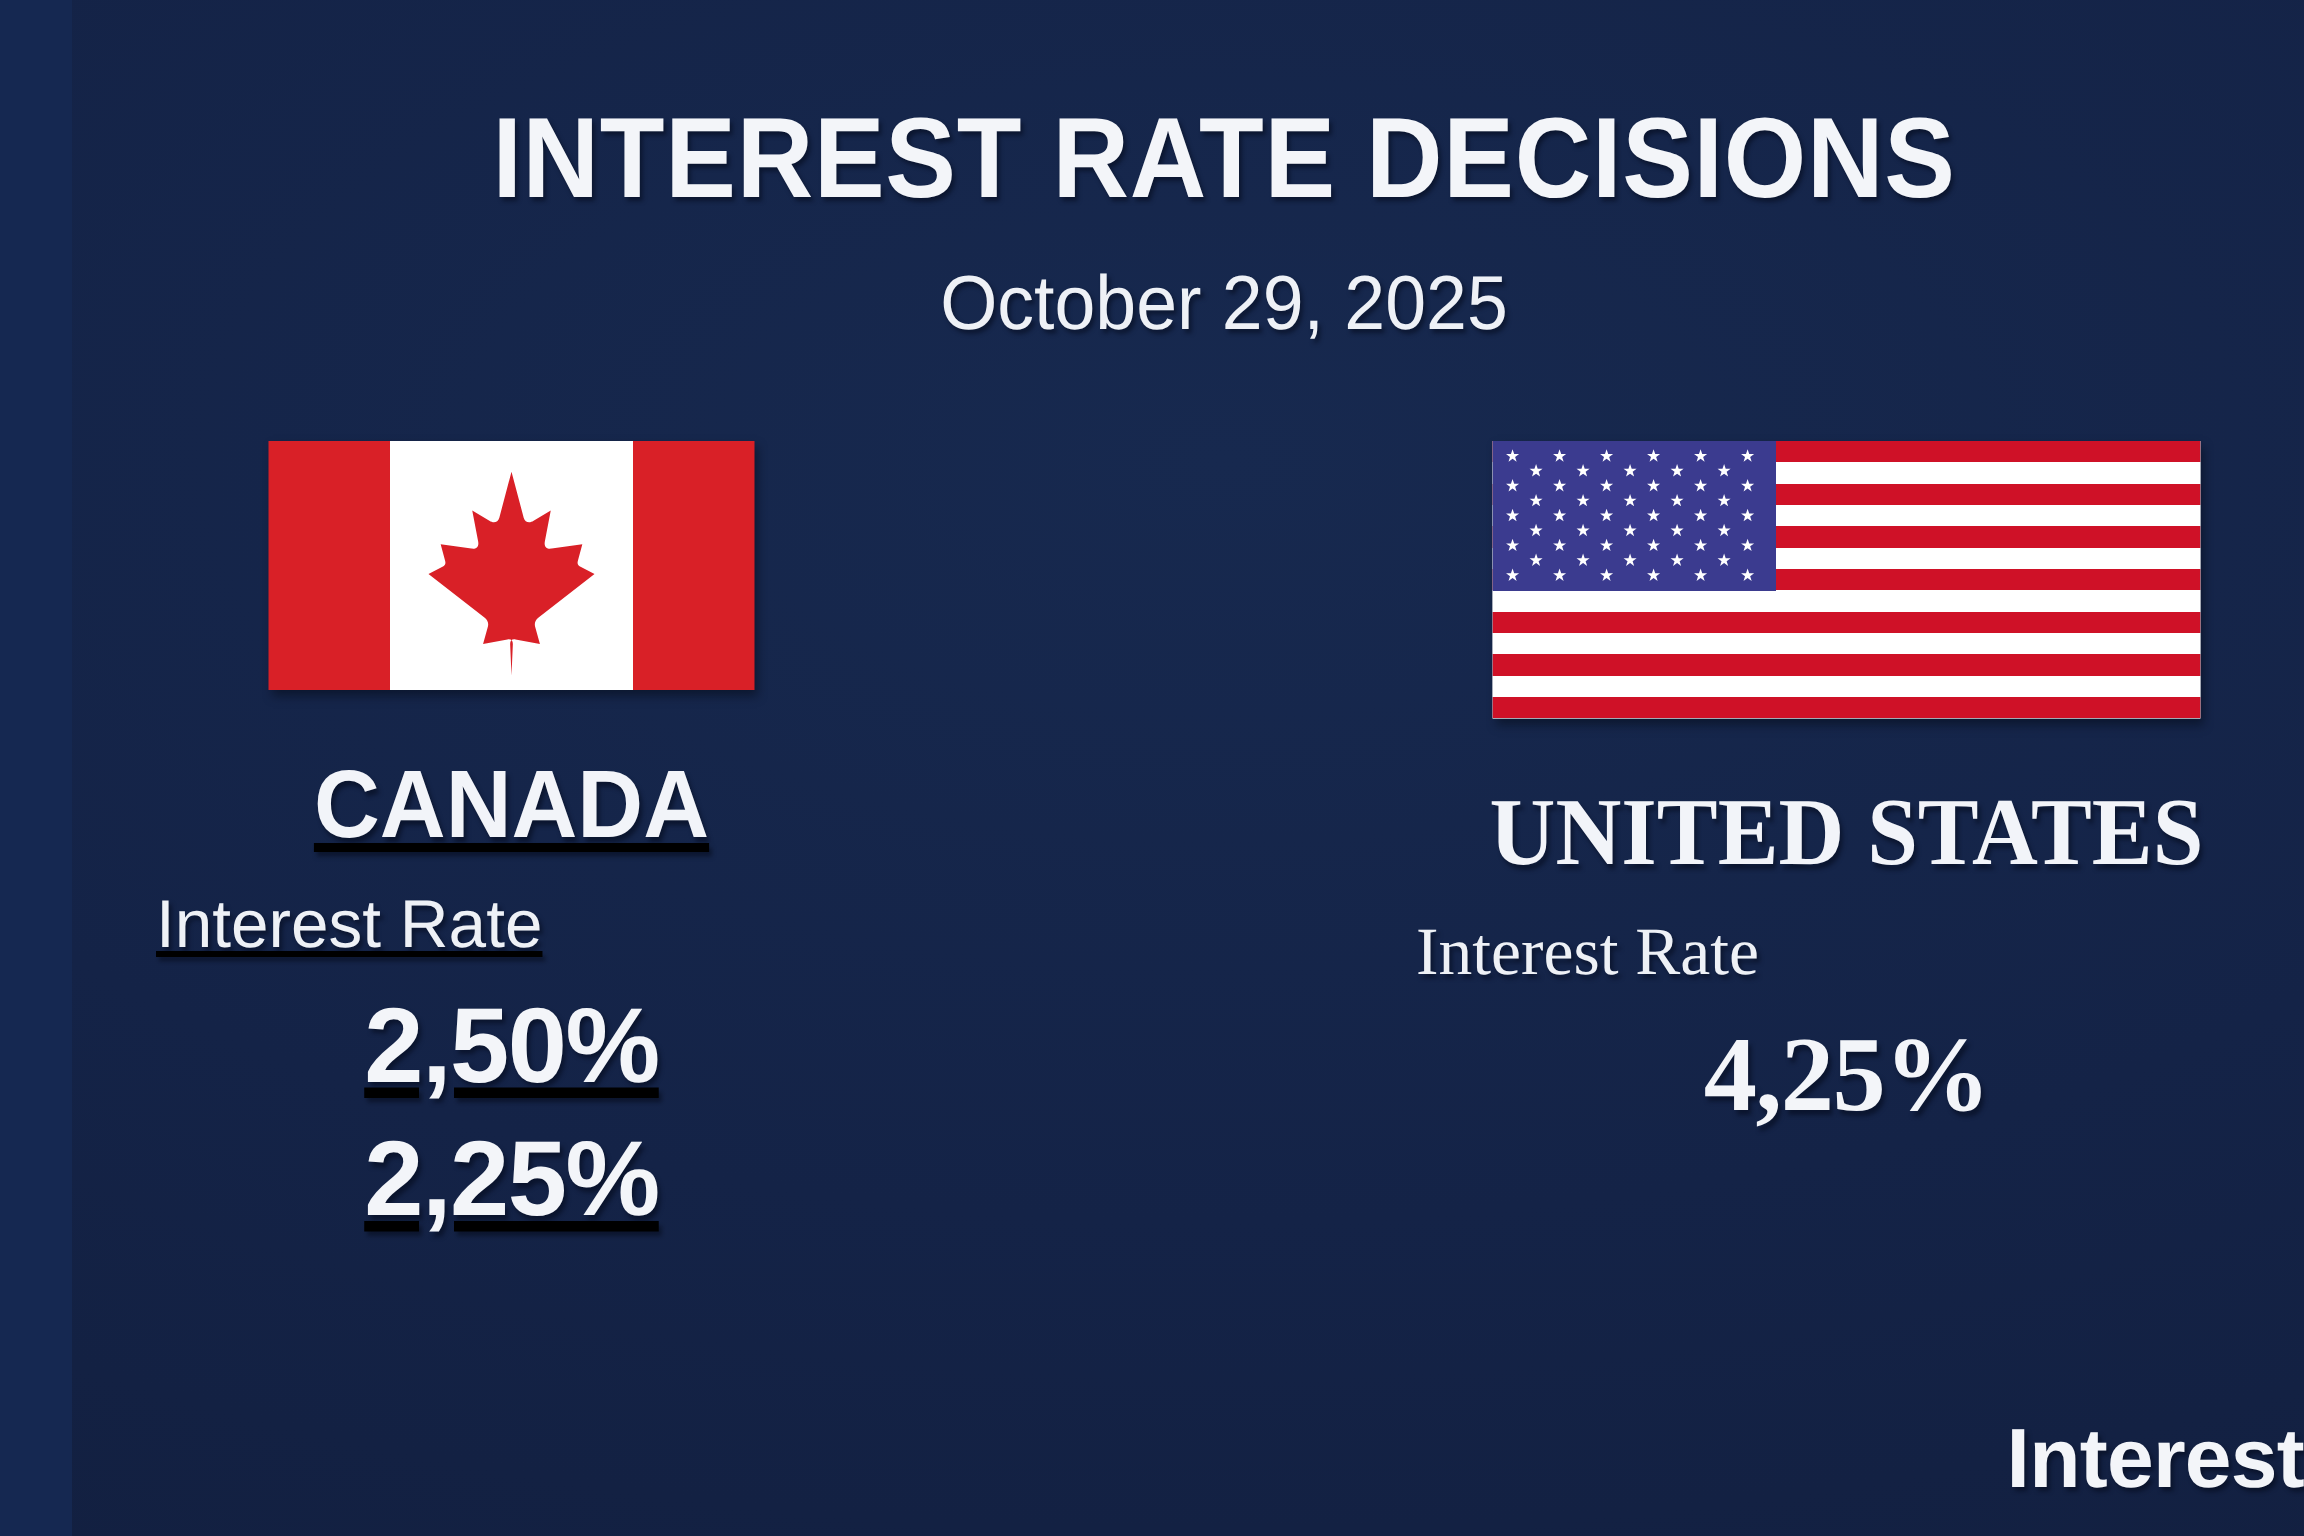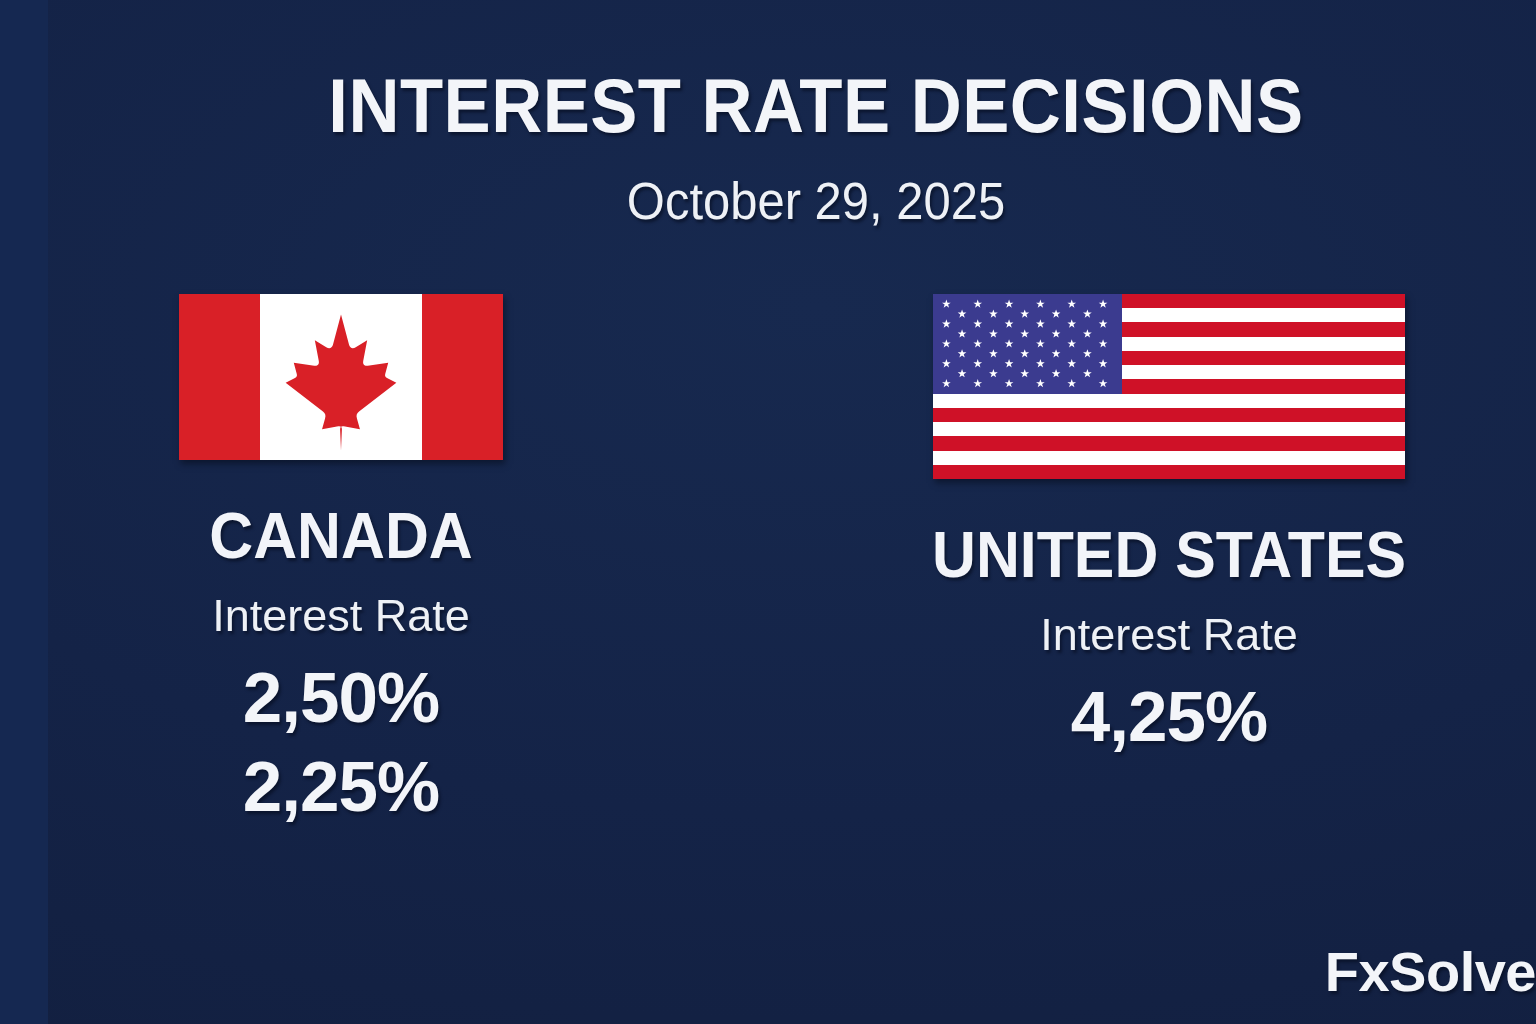--- a/index.html
+++ b/index.html
@@ -71,24 +71,26 @@
   }
 
   
   .country-col {
     position: absolute;
     top: 294px;
   }
   #col-canada {
     left: 56px;
     width: 474px;
+    text-decoration: underline;
   }
   #col-usa {
-    left: 834px;
+    left: 896px;
     width: 574px;
+    font-family: Liberation Serif, serif;
   }
 
   .flag-wrap {
     position: relative;
     margin: 0 auto;
     box-shadow: 2px 4px 6px rgba(3, 9, 22, 0.5);
   }
 
   
   #flag-canada {
@@ -157,21 +159,20 @@
     white-space: nowrap;
     transform: scaleX(0.95);
     transform-origin: 50% 50%;
   }
   #name-canada { margin-top: 44px; }
   #name-usa { margin-top: 44px; }
 
   .metric-label {
     margin: 0;
     padding: 0;
-    text-align: center;
     font-size: 45px;
     font-weight: normal;
     line-height: 1;
     color: #eef1f6;
     margin-top: 25px;
     white-space: nowrap;
   }
 
   .rate {
     margin: 0;
@@ -315,15 +316,15 @@
     </div>
 
     <h2 id="name-usa" class="country-name sh">UNITED STATES</h2>
 
     <p class="metric-label sh">Interest Rate</p>
 
     <p class="rate rate-prev sh">4,25%</p>
 
   </div>
 
-  <p id="brand" class="sh">FxSolve</p>
+  <p id="brand" class="sh">Interest</p>
 
 </div>
 
 </body></html>

